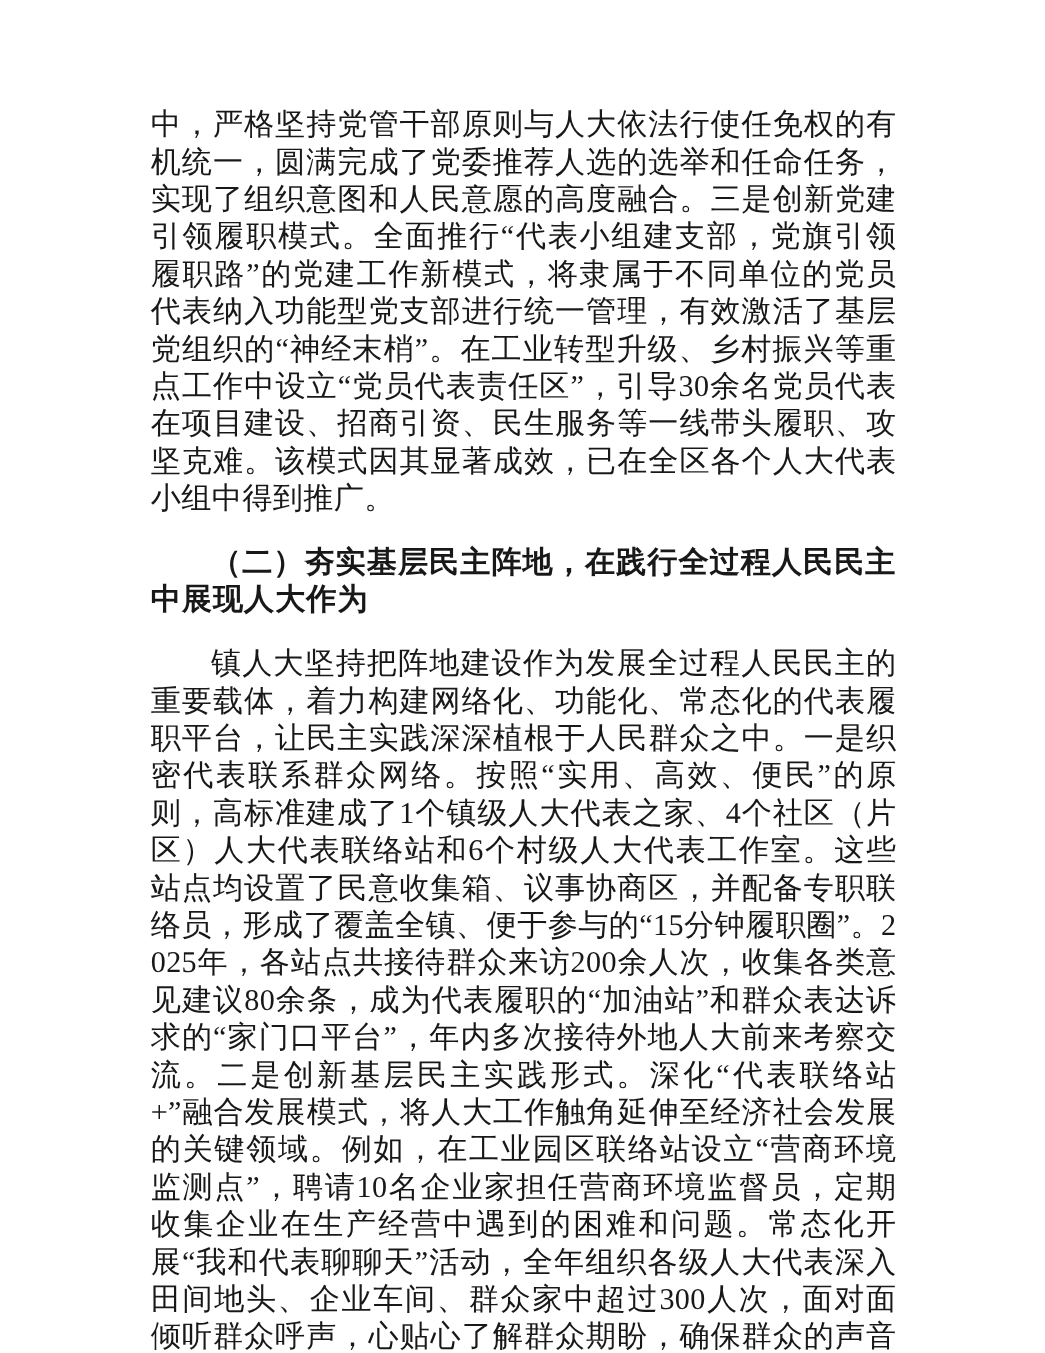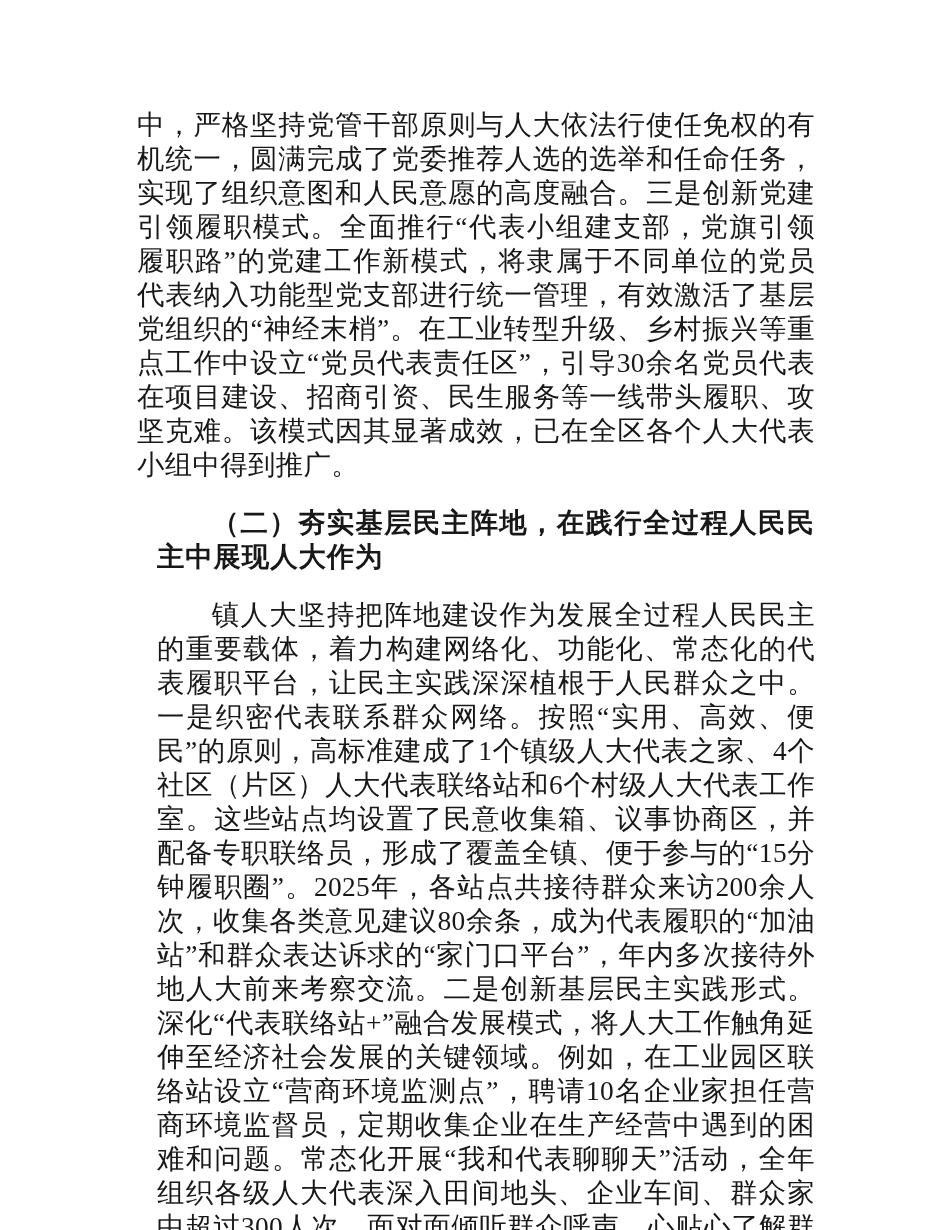--- a/index.html
+++ b/index.html
@@ -39,26 +39,24 @@
     text-align: justify;
     text-justify: inter-ideograph;
     letter-spacing: 0.35px;
     margin: 0;
     word-break: break-all;
     -webkit-font-smoothing: antialiased;
   }
 
   .para.cont {
     text-indent: 0;
-    margin-top: 12px;
   }
 
   .para.indent {
     text-indent: 2em;
-    margin-left: 20px;
   }
 
   .heading {
     font-weight: bold;
     letter-spacing: 0.9px;
   }
 
   .gap-before-heading { height: 24px; }
   .gap-after-heading  { height: 24px; }
 

